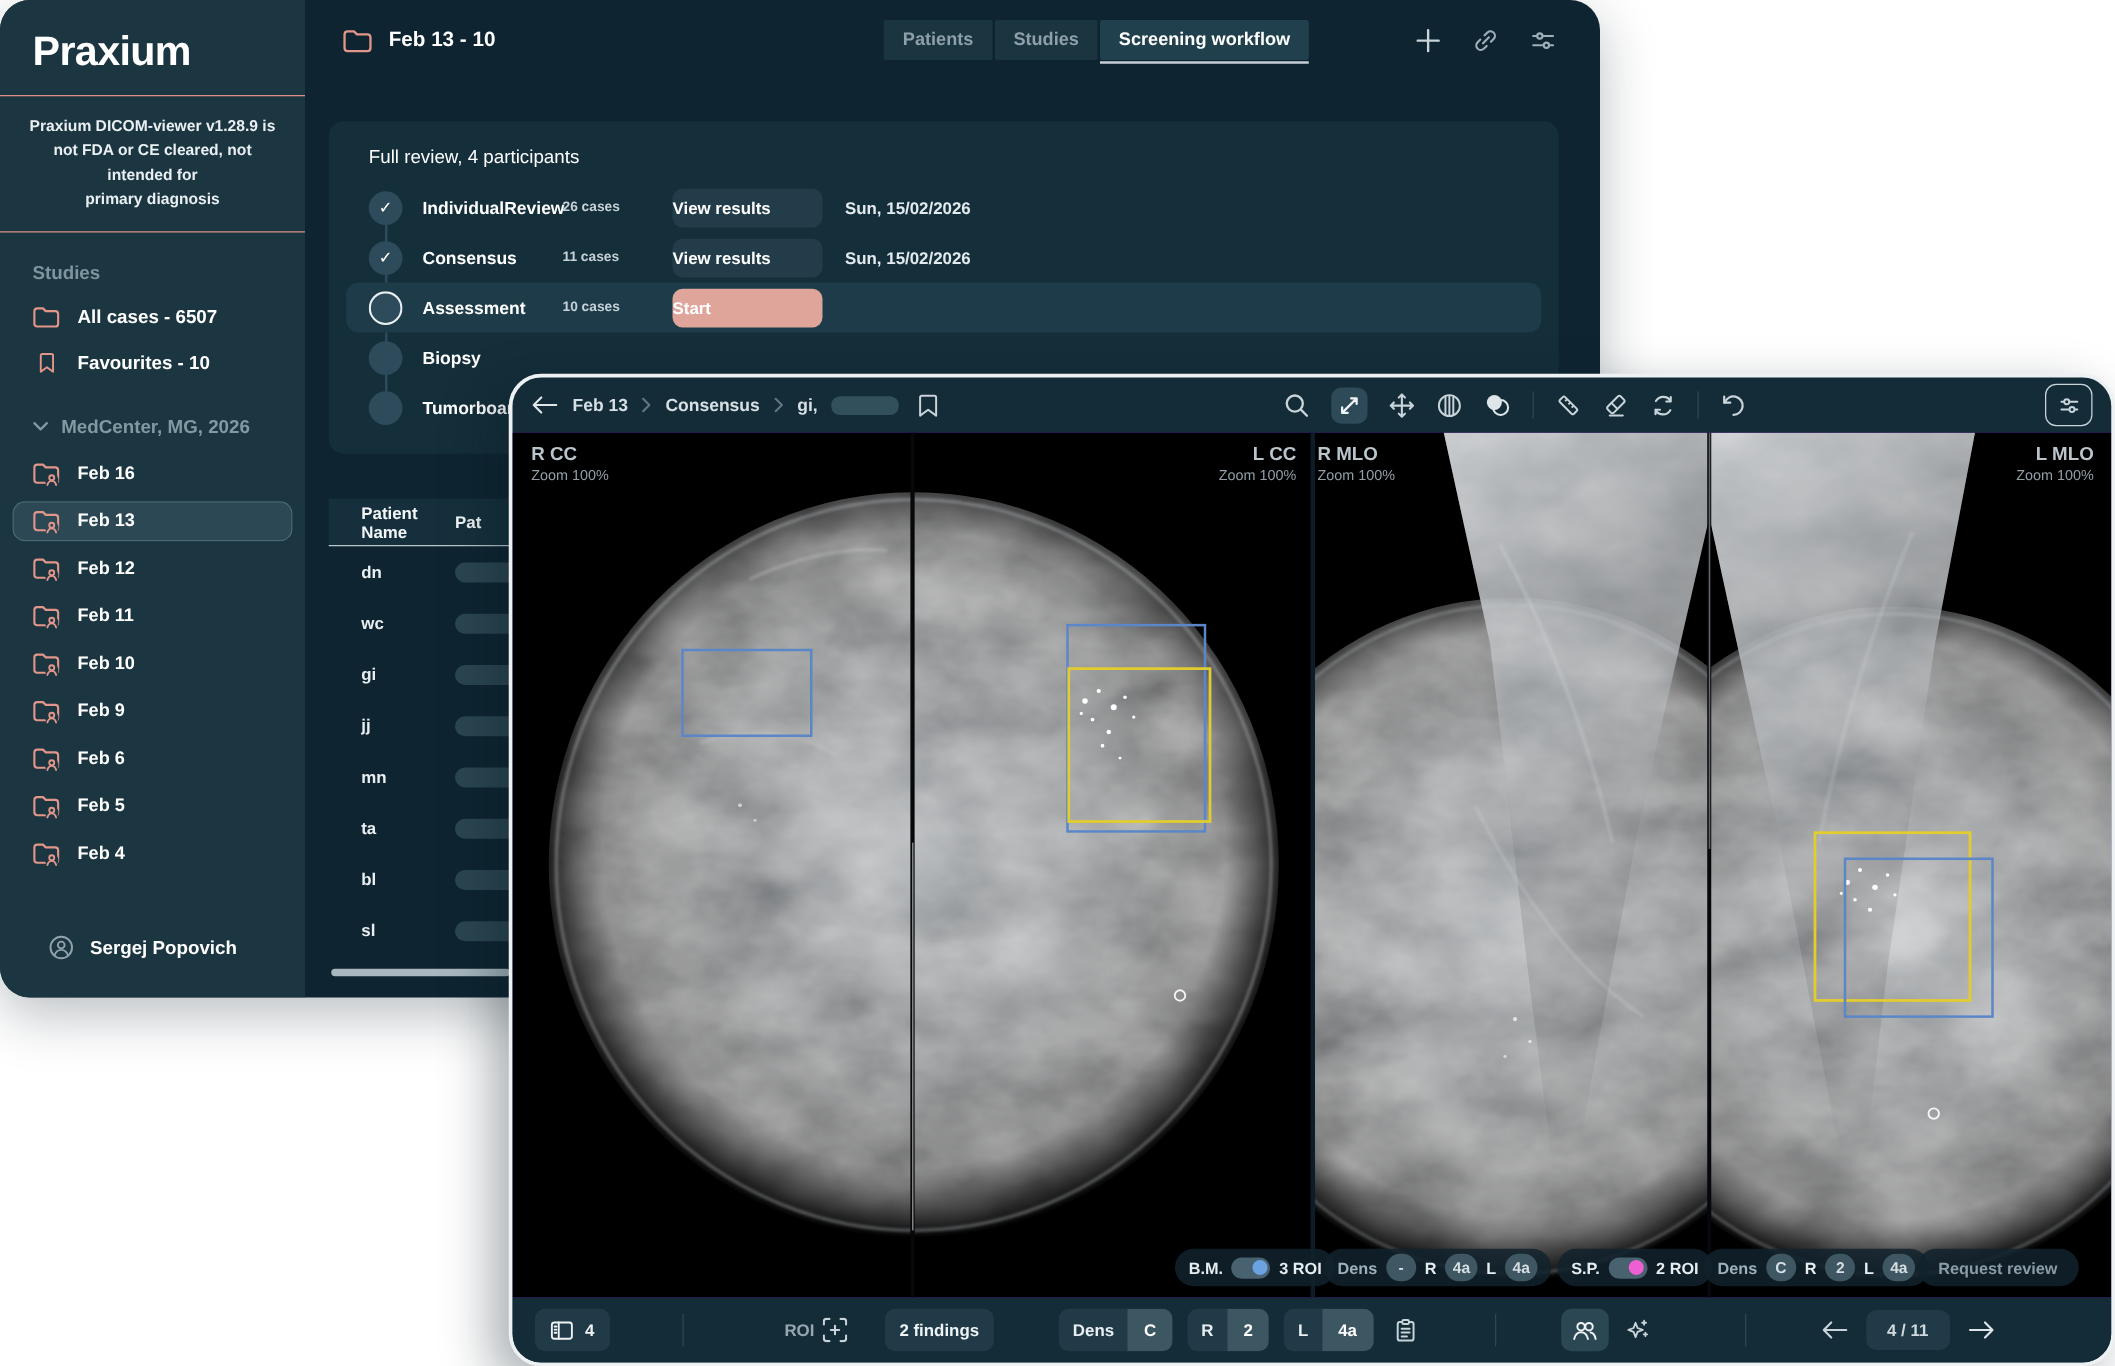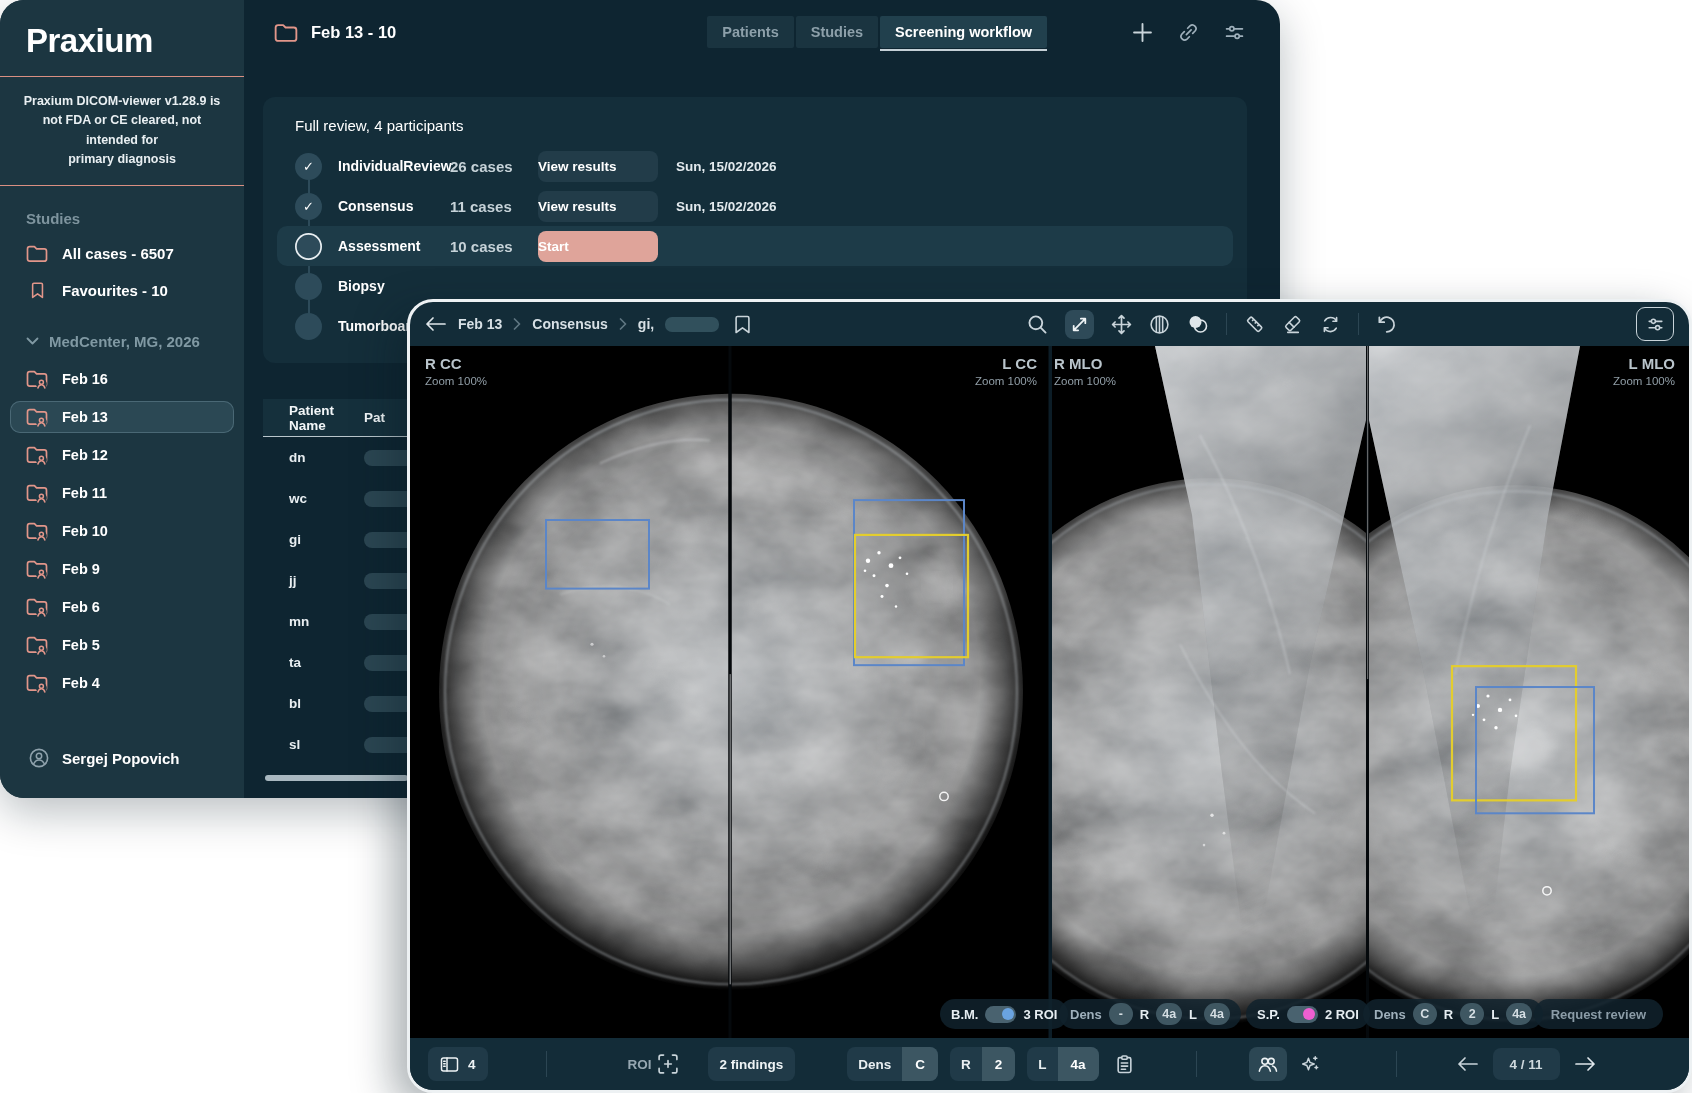--- a/index.html
+++ b/index.html
@@ -22,21 +22,21 @@
   .logo { padding:22px 26px 16px; font-size:33px; font-weight:800; color:#fff; letter-spacing:-.5px; }
   .divider-salmon { height:1px; background:#d98f82; }
   .disclaimer { padding:15px 22px; text-align:center; font-size:12.5px; font-weight:600; color:#e9eff2; line-height:1.55; }
   .side-heading { padding:24px 26px 8px; font-weight:700; color:#7e949e; font-size:15px; }
   .side-item { display:flex; gap:14px; align-items:center; padding:9px 26px; color:#fff; font-weight:700; font-size:15px; cursor:pointer; }
   .group-row { display:flex; gap:10px; align-items:center; padding:24px 26px 10px; color:#8099a3; font-weight:700; font-size:15px; cursor:pointer; }
   .date-list { display:flex; flex-direction:column; }
   .date-item { display:flex; gap:14px; align-items:center; margin:3px 10px; padding:6px 16px; border-radius:10px;
                color:#fff; font-weight:700; font-size:14.5px; cursor:pointer; --icon-knockout:#1c3641; }
   .date-item.active { background:#2b4854; box-shadow:inset 0 0 0 1px #4a6875; --icon-knockout:#2b4854; }
-  .user-row { margin-top:auto; display:flex; gap:13px; align-items:center; padding:14px 29px 30px; color:#fff; font-weight:700; font-size:15px; cursor:pointer; }
+  .user-row { margin-top:auto; display:flex; gap:13px; align-items:center; padding:14px 39px 30px; color:#fff; font-weight:700; font-size:15px; cursor:pointer; }
 
   
   .main { flex:1; display:flex; flex-direction:column; position:relative; }
   .main-header { height:64px; flex:0 0 64px; display:flex; align-items:center; padding:0 36px 0 30px;gap:11px; }
   .title-group { display:flex; gap:13px; align-items:center; color:#fff; font-weight:700; font-size:16.5px; }
   .tabs { display:flex; gap:2px; margin-left:300px; }
   .tab { padding:8px 15px; background:#1a3440; color:#8da0aa; font-weight:700; font-size:14.5px; position:relative; cursor:pointer; border-radius:2px; }
   .tab.active { background:#21404d; color:#fff; }
   .tab.active::after { content:""; position:absolute; left:0; right:0; bottom:-3px; height:2px; background:#c4d0d6; }
   .header-icons { margin-left:auto; display:flex; gap:27px; align-items:center; }
@@ -46,21 +46,21 @@
   .wf-title { margin:0 0 12px 18px; color:#fff; font-weight:400; font-size:15px; }
   .wf-steps { position:relative; }
   .wf-steps::before { content:""; position:absolute; left:30.5px; top:20px; bottom:20px; width:2px; background:#2d4b5a; }
   .wf-row { position:relative; height:40px; display:flex; align-items:center; padding-left:18px; border-radius:10px; }
   .wf-row.current { background:#1d3b48; }
   .step-dot { width:27px; height:27px; border-radius:50%; background:#2d4b5a; display:flex; align-items:center; justify-content:center;
               color:#fff; font-size:13px; font-weight:700; flex:0 0 27px; }
   .done .step-dot::after { content:"\2713"; }
   .current .step-dot { box-shadow:inset 0 0 0 1.7px #e9eff2; }
   .step-name { margin-left:16px; width:112px; color:#fff; font-weight:700; font-size:14px; }
-  .step-cases { width:88px; color:#c6d2d8; font-size:15px; font-weight:600; }
+  .step-cases { width:88px; color:#c6d2d8; font-size:11px; font-weight:600; }
   .step-cases:empty, .step-action:empty, .step-date:empty { display:none; }
   .act-btn { display:inline-block; width:120px; text-align:left; background:#223c49; color:#fff; font-weight:700; font-size:13.5px;
              padding:8px 0; border-radius:8px; cursor:pointer; }
   .act-btn.start { background:#dfa49a; }
   .step-date { margin-left:18px; color:#e3eaee; font-size:13.5px; font-weight:600; }
 
   .ptable { margin:36px 0 0 19px; width:430px; }
   .pt-header { display:flex; height:38px; align-items:center; background:#15303c; border-bottom:1px solid #b9c6cc;
                font-weight:700; color:#f2f6f8; font-size:13.5px; }
   .pt-c1 { padding-left:26px; flex:0 0 101px; }

